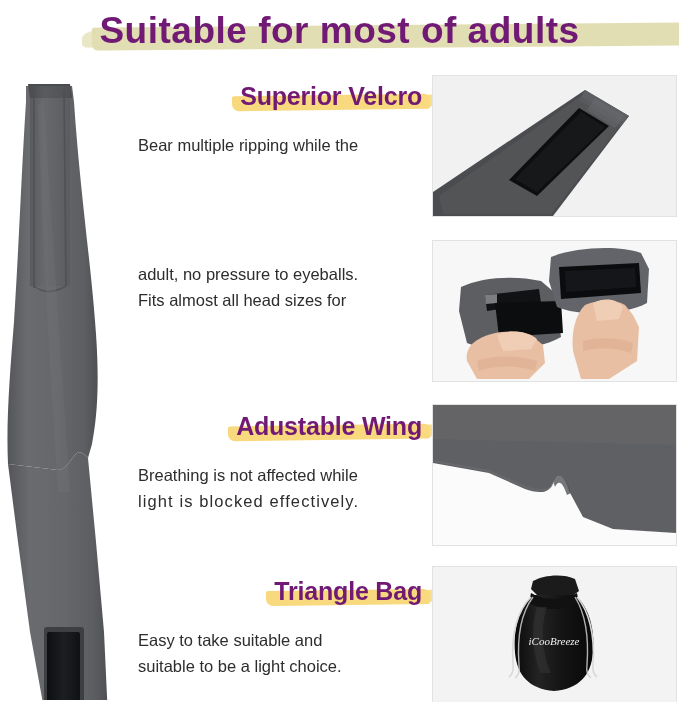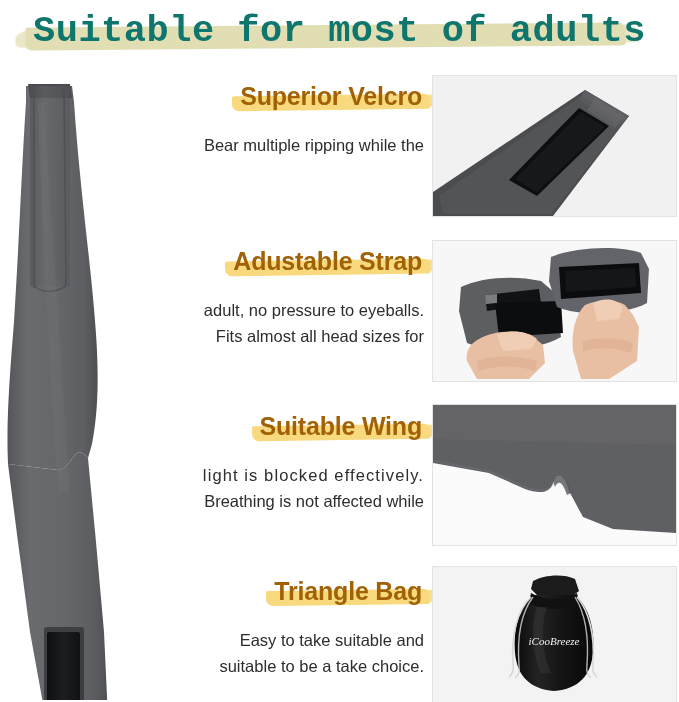--- a/index.html
+++ b/index.html
@@ -63,25 +63,24 @@
     width: 34px;
     height: 18px;
     background: #e0dcad;
     opacity: .7;
     border-radius: 20% 50% 15% 45%;
   }
   .title-text {
     position: relative;
     font-size: 37px;
     font-weight: bold;
-    color: #0f766e;
+    color: #701a75;
     letter-spacing: 0.5px;
     line-height: 54px;
     white-space: nowrap;
-    font-family: Liberation Mono, monospace;
   }
 
   
   .hero-photo {
     position: absolute;
     left: 0;
     top: 72px;
     width: 134px;
     height: 628px;
     overflow: hidden;
@@ -141,27 +140,27 @@
     width: 20px;
     height: 12px;
     background: #f9d97e;
     opacity: .85;
     border-radius: 30% 55% 20% 50%;
   }
   .head-text {
     position: relative;
     font-size: 25px;
     font-weight: bold;
-    color: #a16207;
+    color: #701a75;
     letter-spacing: -0.2px;
     white-space: nowrap;
   }
   .feature-body {
     margin-top: 14px;
-    text-align: right;
+    text-align: left;
     font-size: 16.5px;
     line-height: 26px;
     color: #2d2d2d;
     padding: 0 4px;
   }
   .feature-body .ln { display: block; white-space: nowrap; }
   .feature-body .ln.spread { letter-spacing: 1.1px; }
 
   
   .panels {
@@ -255,55 +254,49 @@
         <span class="head-hl"></span>
         <span class="head-text">Superior Velcro</span>
       </span>
     </div>
     <div class="feature-body">
       <span class="ln">Bear multiple ripping while the</span>
     </div>
   </div>
 
   <div class="feature f1">
-    <div class="feature-head">
-      <span class="head-inner">
-        <span class="head-hl"></span>
-        <span class="head-text">Adustable Strap</span>
-      </span>
-    </div>
     <div class="feature-body">
       <span class="ln">adult, no pressure to eyeballs.</span>
       <span class="ln">Fits almost all head sizes for</span>
     </div>
   </div>
 
   <div class="feature f2">
     <div class="feature-head">
       <span class="head-inner">
         <span class="head-hl"></span>
-        <span class="head-text">Suitable Wing</span>
+        <span class="head-text">Adustable Wing</span>
       </span>
     </div>
     <div class="feature-body">
+      <span class="ln">Breathing is not affected while</span>
       <span class="ln spread">light is blocked effectively.</span>
-      <span class="ln">Breathing is not affected while</span>
     </div>
   </div>
 
   <div class="feature f3">
     <div class="feature-head">
       <span class="head-inner">
         <span class="head-hl"></span>
         <span class="head-text">Triangle Bag</span>
       </span>
     </div>
     <div class="feature-body">
       <span class="ln">Easy to take suitable and</span>
-      <span class="ln">suitable to be a take choice.</span>
+      <span class="ln">suitable to be a light choice.</span>
     </div>
   </div>
 </div>
 
 <div class="panels">
 
   <div class="panel p0">
     <svg viewBox="0 0 243 140" preserveAspectRatio="none">
       <rect width="243" height="140" fill="#f1f1f1"></rect>
 

